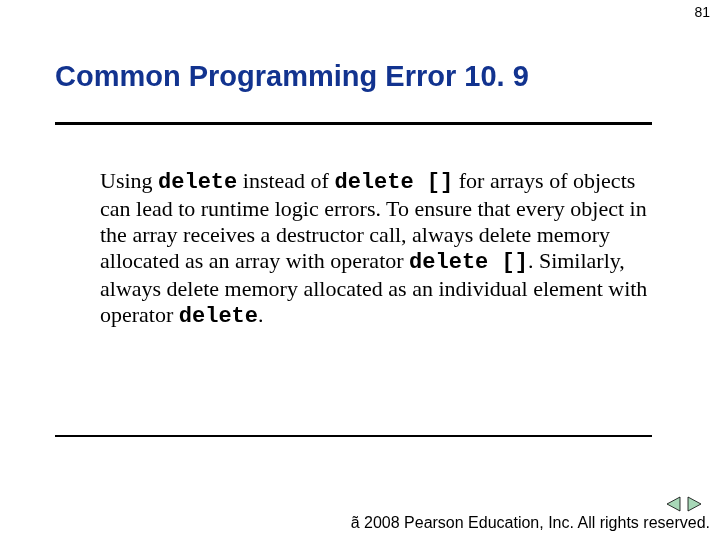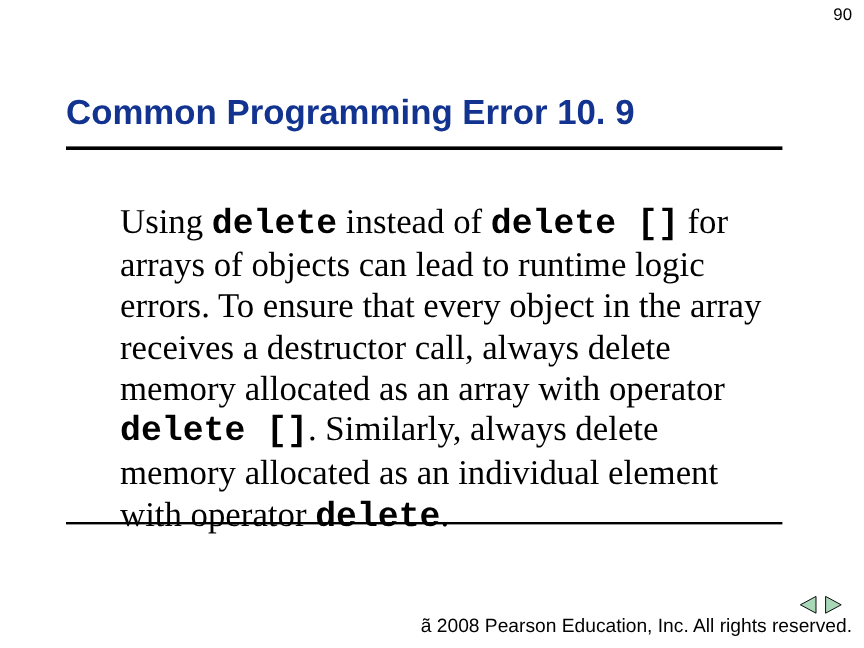--- a/index.html
+++ b/index.html
@@ -14,41 +14,41 @@
   .page-number {
     position: absolute;
     top: 4px;
     right: 10px;
     font-family: Arial, Helvetica, sans-serif;
     font-size: 14px;
     color: #000;
   }
   .heading {
     position: absolute;
-    top: 78px;
+    top: 60px;
     left: 55px;
     font-family: Arial, Helvetica, sans-serif;
     font-size: 29px;
     font-weight: bold;
     color: #12338f;
   }
   .hr-top {
     position: absolute;
     top: 122px;
     left: 55px;
     width: 597px;
     height: 3px;
     background: #000;
   }
   .body-text {
     position: absolute;
     top: 168px;
     left: 100px;
     width: 550px;
-    font-size: 29px;
+    font-size: 22px;
     line-height: 1.18;
     color: #000;
   }
   .body-text .mono {
     font-family: "Courier New", Courier, monospace;
     font-weight: bold;
   }
   .hr-bottom {
     position: absolute;
     top: 435px;
@@ -70,21 +70,21 @@
     bottom: 8px;
     right: 10px;
     font-family: Arial, Helvetica, sans-serif;
     font-size: 16px;
     color: #000;
   }
 </style>
 </head>
 <body>
 
-<div class="page-number">90</div>
+<div class="page-number">81</div>
 
 <div class="heading">Common Programming Error 10. 9</div>
 
 <div class="hr-top"></div>
 
 <div class="body-text">
   <span>Using </span><span class="mono">delete</span><span> instead of </span><span class="mono">delete []</span><span> for arrays of objects can lead to runtime logic errors. To ensure that every object in the array receives a destructor call, always delete memory allocated as an array with operator </span><span class="mono">delete []</span><span>. Similarly, always delete memory allocated as an individual element with operator </span><span class="mono">delete</span><span>.</span>
 </div>
 
 <div class="hr-bottom"></div>

